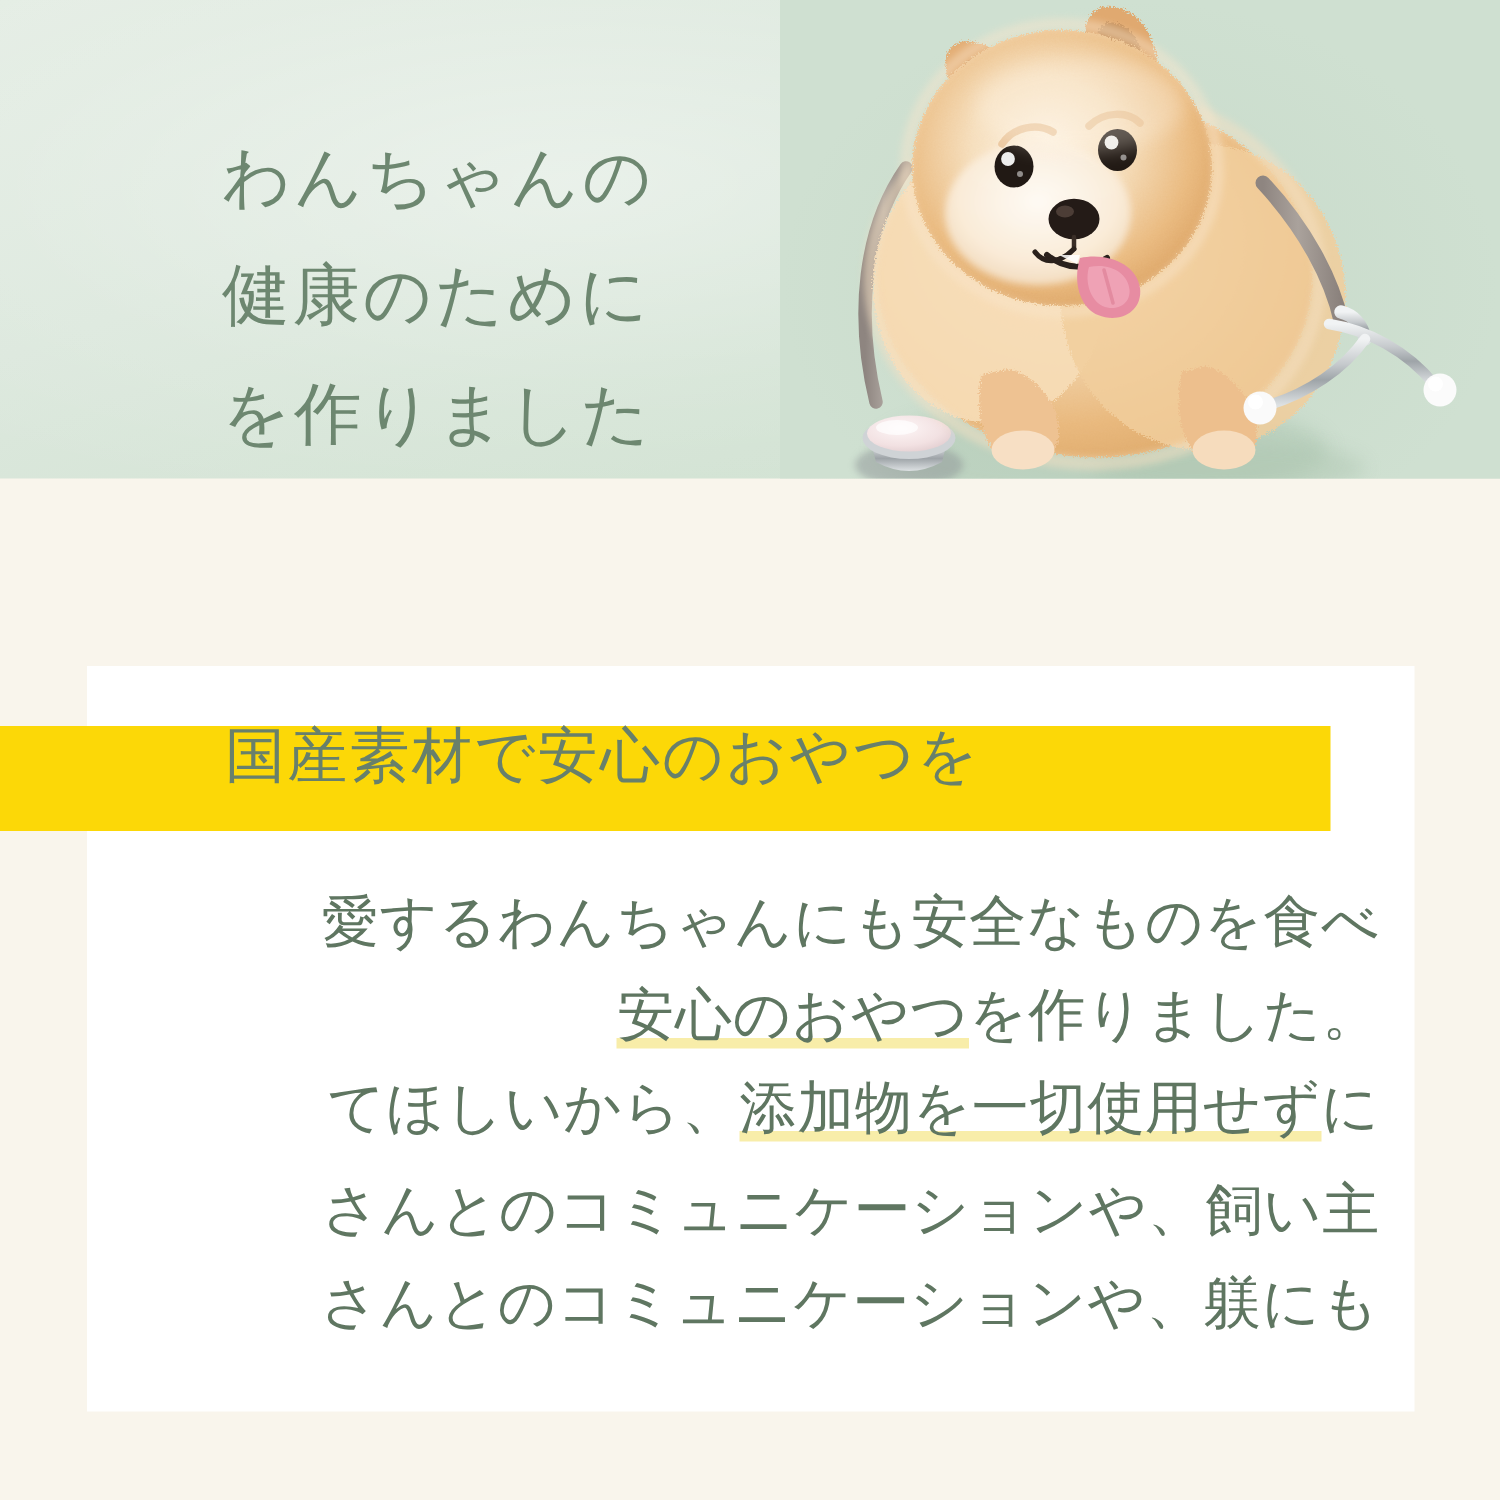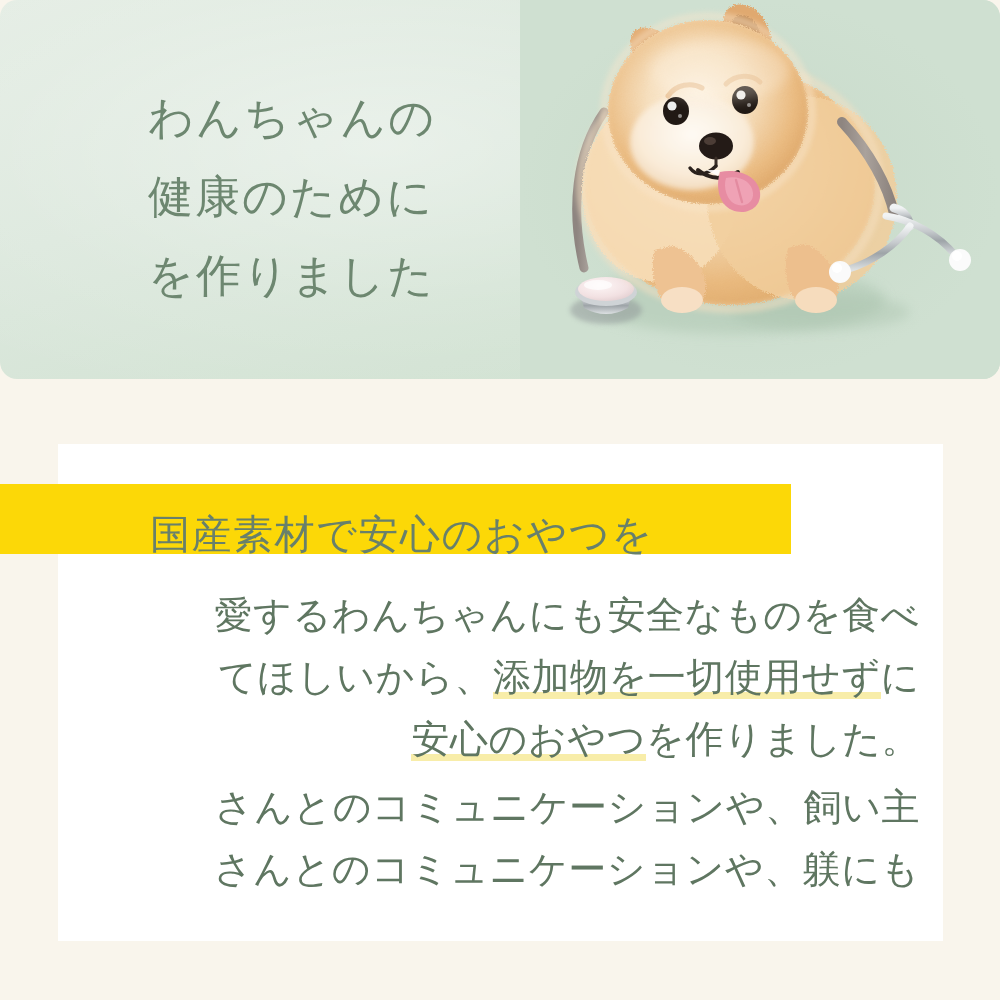--- a/index.html
+++ b/index.html
@@ -7,24 +7,23 @@
   body{
     width:1000px;height:1000px;
     background:#F9F5EC;
     font-family:"Liberation Sans","DejaVu Sans",sans-serif;
     overflow:hidden;
     position:relative;
   }
 
   
   .hero{
-    position:absolute;left:0;top:0;width:1000px;height:379px;
+    position:absolute;left:0;top:0;width:1000px;height:319px;
     background:linear-gradient(160deg,#E4EDE4 0%,#DCE8DD 35%,#D3E3D4 70%,#CFE0D1 100%);
     overflow:hidden;
-    border-radius:17px;
   }
   .hero-vignette{
     position:absolute;inset:0;
     background:radial-gradient(ellipse 85% 95% at 38% 38%, rgba(255,255,255,0.40) 0%, rgba(255,255,255,0.10) 45%, rgba(255,255,255,0) 75%);
     pointer-events:none;
   }
   .hero-title{
     position:absolute;left:148px;top:78px;
     color:#6D8770;
     font-size:45px;
@@ -43,23 +42,23 @@
   }
   .photo svg{display:block;}
 
   
   .card{
     position:absolute;left:58px;top:444px;width:885px;height:497px;
     background:#FFFFFF;
   }
 
   .banner{
-    position:absolute;left:-58px;top:40px;width:791px;height:70px;
+    position:absolute;left:-58px;top:40px;width:887px;height:70px;
     background:#FCD807;
-    display:flex;align-items:flex-end;
+    display:flex;align-items:flex-start;
   }
   .banner-text{
     margin-left:150px;
     color:#68806B;
     font-size:40px;
     letter-spacing:1.5px;
     line-height:1;
     white-space:nowrap;
   }
 
@@ -239,21 +238,21 @@
 
 <div class="card">
 
   <div class="banner">
     <span class="banner-text">国産素材で安心のおやつを</span>
   </div>
 
   <div class="body-copy">
     <p>
       <span class="line"><span>愛するわんちゃんにも安全なものを食べ</span></span>
+      <span class="line"><span class="hl">安心のおやつ</span><span>を作りました。</span></span>
       <span class="line"><span>てほしいから、</span><span class="hl">添加物を一切使用せず</span><span>に</span></span>
-      <span class="line"><span class="hl">安心のおやつ</span><span>を作りました。</span></span>
     </p>
     <p class="para2">
       <span class="line"><span>さんとのコミュニケーションや、飼い主</span></span>
       <span class="line"><span>さんとのコミュニケーションや、躾にも</span></span>
     </p>
   </div>
 </div>
 
 </body></html>

